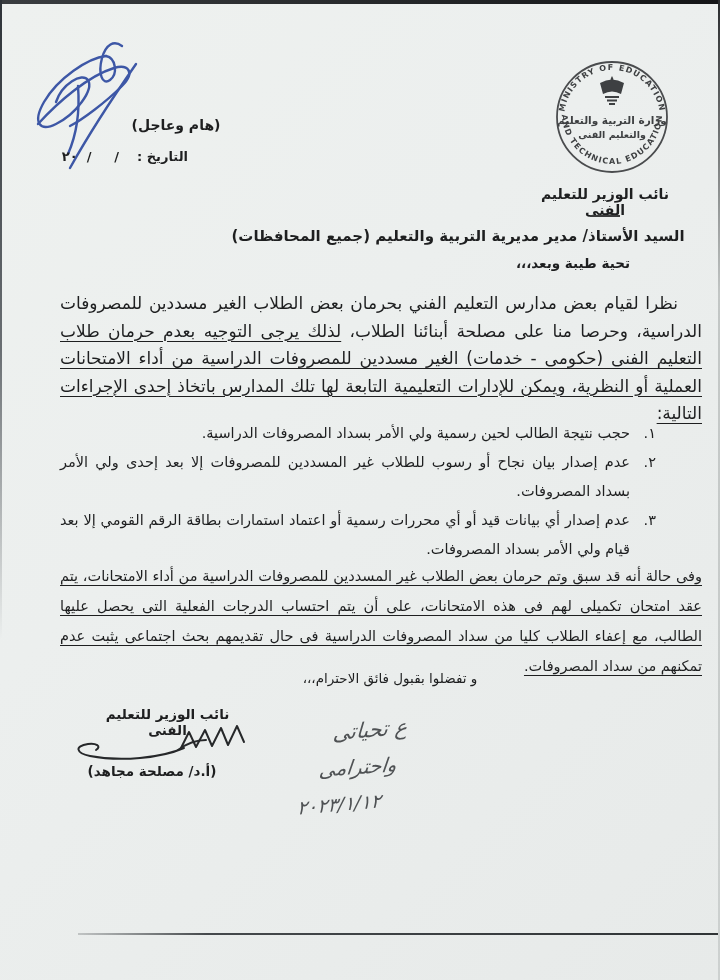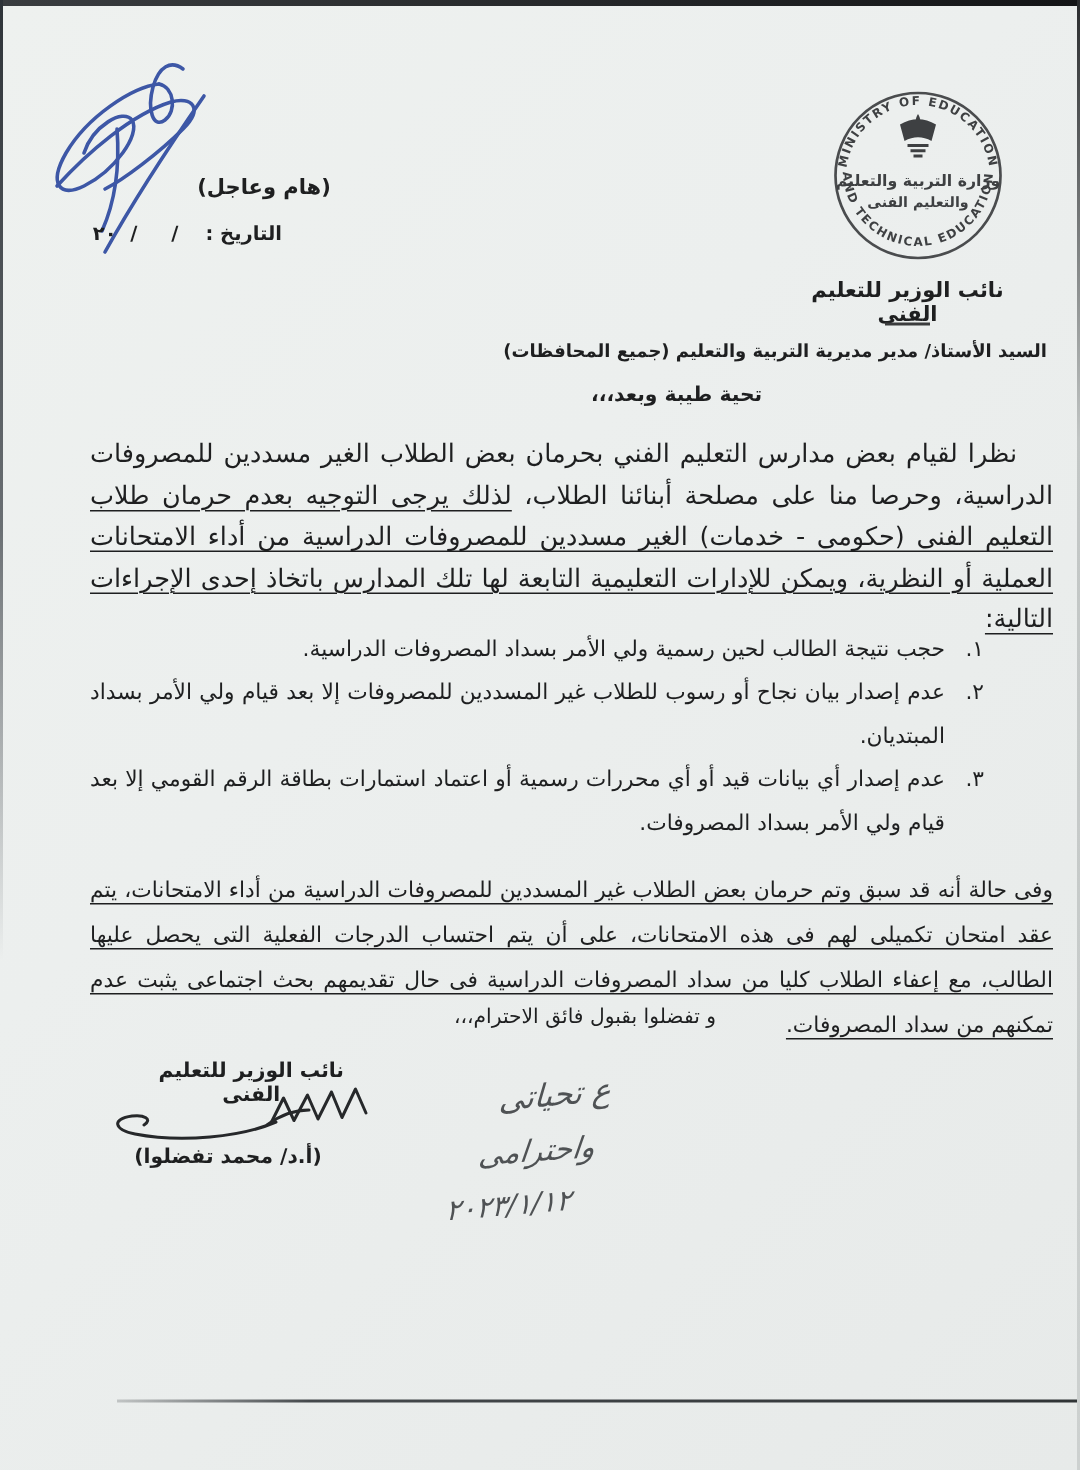--- a/index.html
+++ b/index.html
@@ -33,36 +33,36 @@
   
   .seal { left:550px; top:58px; }
   .seal text { fill:#3e4042; }
 
   
   .office-title { left:530px; top:186px; width:150px; text-align:center;
     font-size:14px; font-weight:700; letter-spacing:0px; }
   .title-rule { left:590px; top:215px; width:30px; height:2px; background:#3b3c3d; }
 
   
-  .addressee { right:22px; top:227px; width:480px; text-align:right;
-    font-size:12px; font-weight:700; }
-  .greeting { right:106px; top:255px; width:220px; text-align:left;
+  .addressee { right:22px; top:227px; width:480px; text-align:center;
+    font-size:15px; font-weight:700; }
+  .greeting { right:90px; top:255px; width:220px; text-align:right;
     font-size:13.5px; font-weight:700; }
 
   .para1 { left:60px; top:290px; width:642px; font-size:17px;
     line-height:27.5px; text-align:justify; text-indent:24px; }
   .u { text-decoration:underline; text-underline-offset:4px; text-decoration-thickness:1px; }
 
   .list { left:60px; top:419px; width:596px; font-size:14.5px; line-height:29px; }
   .list-item { display:flex; }
   .list-item .num { width:26px; flex:0 0 26px; }
   .list-item .txt { flex:1; text-align:justify; }
 
   .para2 { left:60px; top:561px; width:642px; font-size:14.5px;
-    line-height:30px; text-align:justify;margin-top:18px; }
+    line-height:30px; text-align:justify; }
 
   .closing { left:292px; top:670px; width:196px; text-align:center;
     font-size:13.5px; font-weight:400; }
 
   
   .sig-title { left:90px; top:706px; width:155px; text-align:center;
     font-size:13.5px; font-weight:700; }
   .sig-black { left:66px; top:718px; }
   .sig-name { left:86px; top:763px; width:132px; text-align:center;
     font-size:13.5px; font-weight:700; }
@@ -139,41 +139,41 @@
 
 <div class="abs para1"><span>نظرا لقيام بعض مدارس التعليم الفني بحرمان بعض الطلاب الغير مسددين للمصروفات الدراسية، وحرصا منا على مصلحة أبنائنا الطلاب، </span><span class="u">لذلك يرجى التوجيه بعدم حرمان طلاب التعليم الفنى (حكومى - خدمات) الغير مسددين للمصروفات الدراسية من أداء الامتحانات العملية أو النظرية، ويمكن للإدارات التعليمية التابعة لها تلك المدارس باتخاذ إحدى الإجراءات التالية:</span></div>
 
 <div class="abs list">
   <div class="list-item">
     <span class="num">١.</span>
     <span class="txt">حجب نتيجة الطالب لحين رسمية ولي الأمر بسداد المصروفات الدراسية.</span>
   </div>
   <div class="list-item">
     <span class="num">٢.</span>
-    <span class="txt">عدم إصدار بيان نجاح أو رسوب للطلاب غير المسددين للمصروفات إلا بعد قيام ولي الأمر بسداد المبتديان.</span>
+    <span class="txt">عدم إصدار بيان نجاح أو رسوب للطلاب غير المسددين للمصروفات إلا بعد إحدى ولي الأمر بسداد المصروفات.</span>
   </div>
   <div class="list-item">
     <span class="num">٣.</span>
     <span class="txt">عدم إصدار أي بيانات قيد أو أي محررات رسمية أو اعتماد استمارات بطاقة الرقم القومي إلا بعد قيام ولي الأمر بسداد المصروفات.</span>
   </div>
 </div>
 
 <div class="abs para2"><span class="u">وفى حالة أنه قد سبق وتم حرمان بعض الطلاب غير المسددين للمصروفات الدراسية من أداء الامتحانات، يتم عقد امتحان تكميلى لهم فى هذه الامتحانات، على أن يتم احتساب الدرجات الفعلية التى يحصل عليها الطالب، مع إعفاء الطلاب كليا من سداد المصروفات الدراسية فى حال تقديمهم بحث اجتماعى يثبت عدم تمكنهم من سداد المصروفات.</span></div>
 
 <div class="abs closing">و تفضلوا بقبول فائق الاحترام،،،</div>
 
 <div class="abs sig-title">نائب الوزير للتعليم الفنى</div>
 
 <svg class="abs sig-black" width="195" height="50" viewBox="0 0 195 50">
   <path class="stroke-black" d="M178,24 l-7,-16 l-9,19 l-7,-17 l-9,18 l-7,-16 l-9,17 l-7,-15 l-8,16"></path>
   <path class="stroke-black" d="M118,30 C95,40 55,44 24,38 C10,35 8,28 22,26 C30,25 36,28 30,32"></path>
   <path class="stroke-black" d="M112,32 C120,26 130,22 140,22"></path>
 </svg>
 
-<div class="abs sig-name">(أ.د/ محمد تفضلوا)</div>
+<div class="abs sig-name">(أ.د/ مصلحة مجاهد)</div>
 
 <div class="abs hw hw-line1">ع تحياتى</div>
 <div class="abs hw hw-line2">واحترامى</div>
 <div class="abs hw hw-date">٢٠٢٣/١/١٢</div>
 
 <div class="abs footer-rule"></div>
 <div class="abs footer">
 </div>
 
 </body></html>

